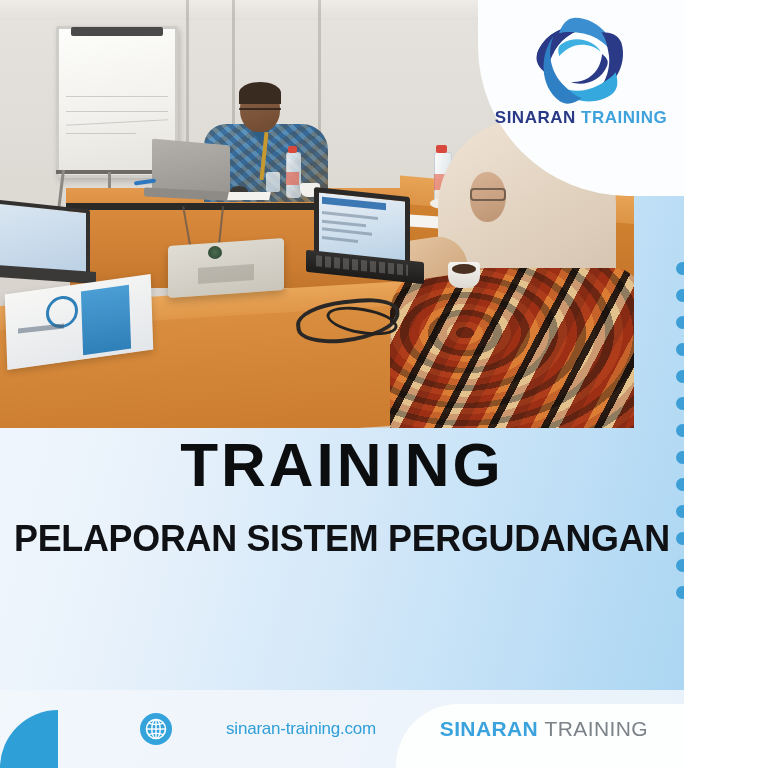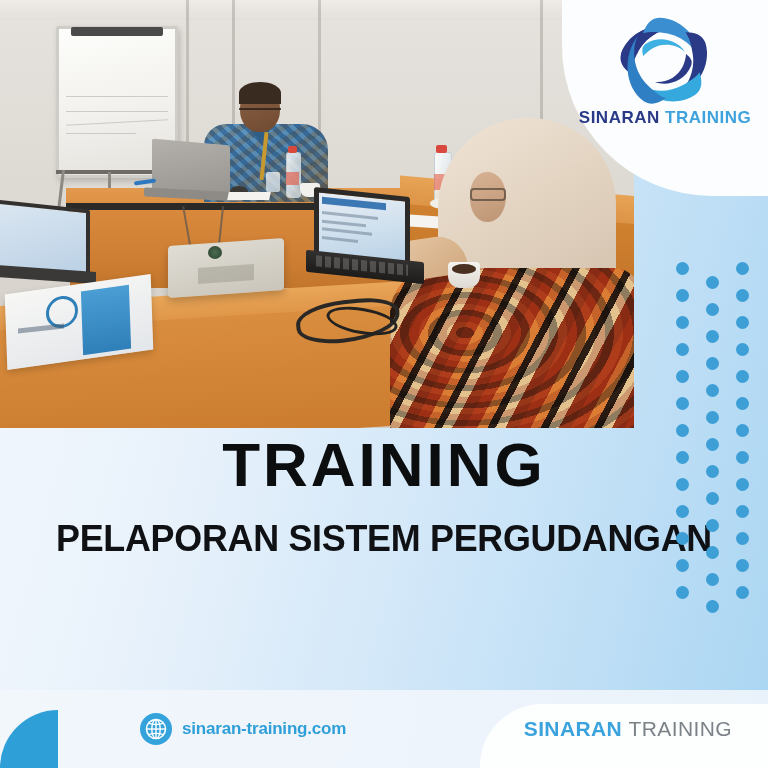--- a/index.html
+++ b/index.html
@@ -6,21 +6,21 @@
     margin: 0;
     padding: 0;
     background: #ffffff;
   }
   body {
     font-family: "Liberation Sans", sans-serif;
   }
 
   .poster {
     position: relative;
-    width: 768px;
+    width: 684px;
     height: 768px;
     overflow: hidden;
     background: linear-gradient(105deg, #f4f8fd 0%, #e9f2fb 30%, #cfe6f8 62%, #a9d5f2 100%);
   }
 
   
   .photo-wrap {
     position: absolute;
     left: 0;
     top: 0;
@@ -683,23 +683,24 @@
   .globe-icon {
     width: 32px;
     height: 32px;
     border-radius: 50%;
     background: #34a3dc;
     position: relative;
     flex: 0 0 auto;
   }
   .site-text {
     font-size: 17px;
-    font-weight: bold;
+    font-weight: normal;
     color: #2f9fd8;
     letter-spacing: -0.2px;
+    margin-left: 44px;
   }
   .footer-logo-word {
     position: absolute;
     right: 36px;
     top: 50%;
     transform: translateY(-50%);
     font-size: 21px;
     letter-spacing: 0.4px;
     white-space: nowrap;
   }

